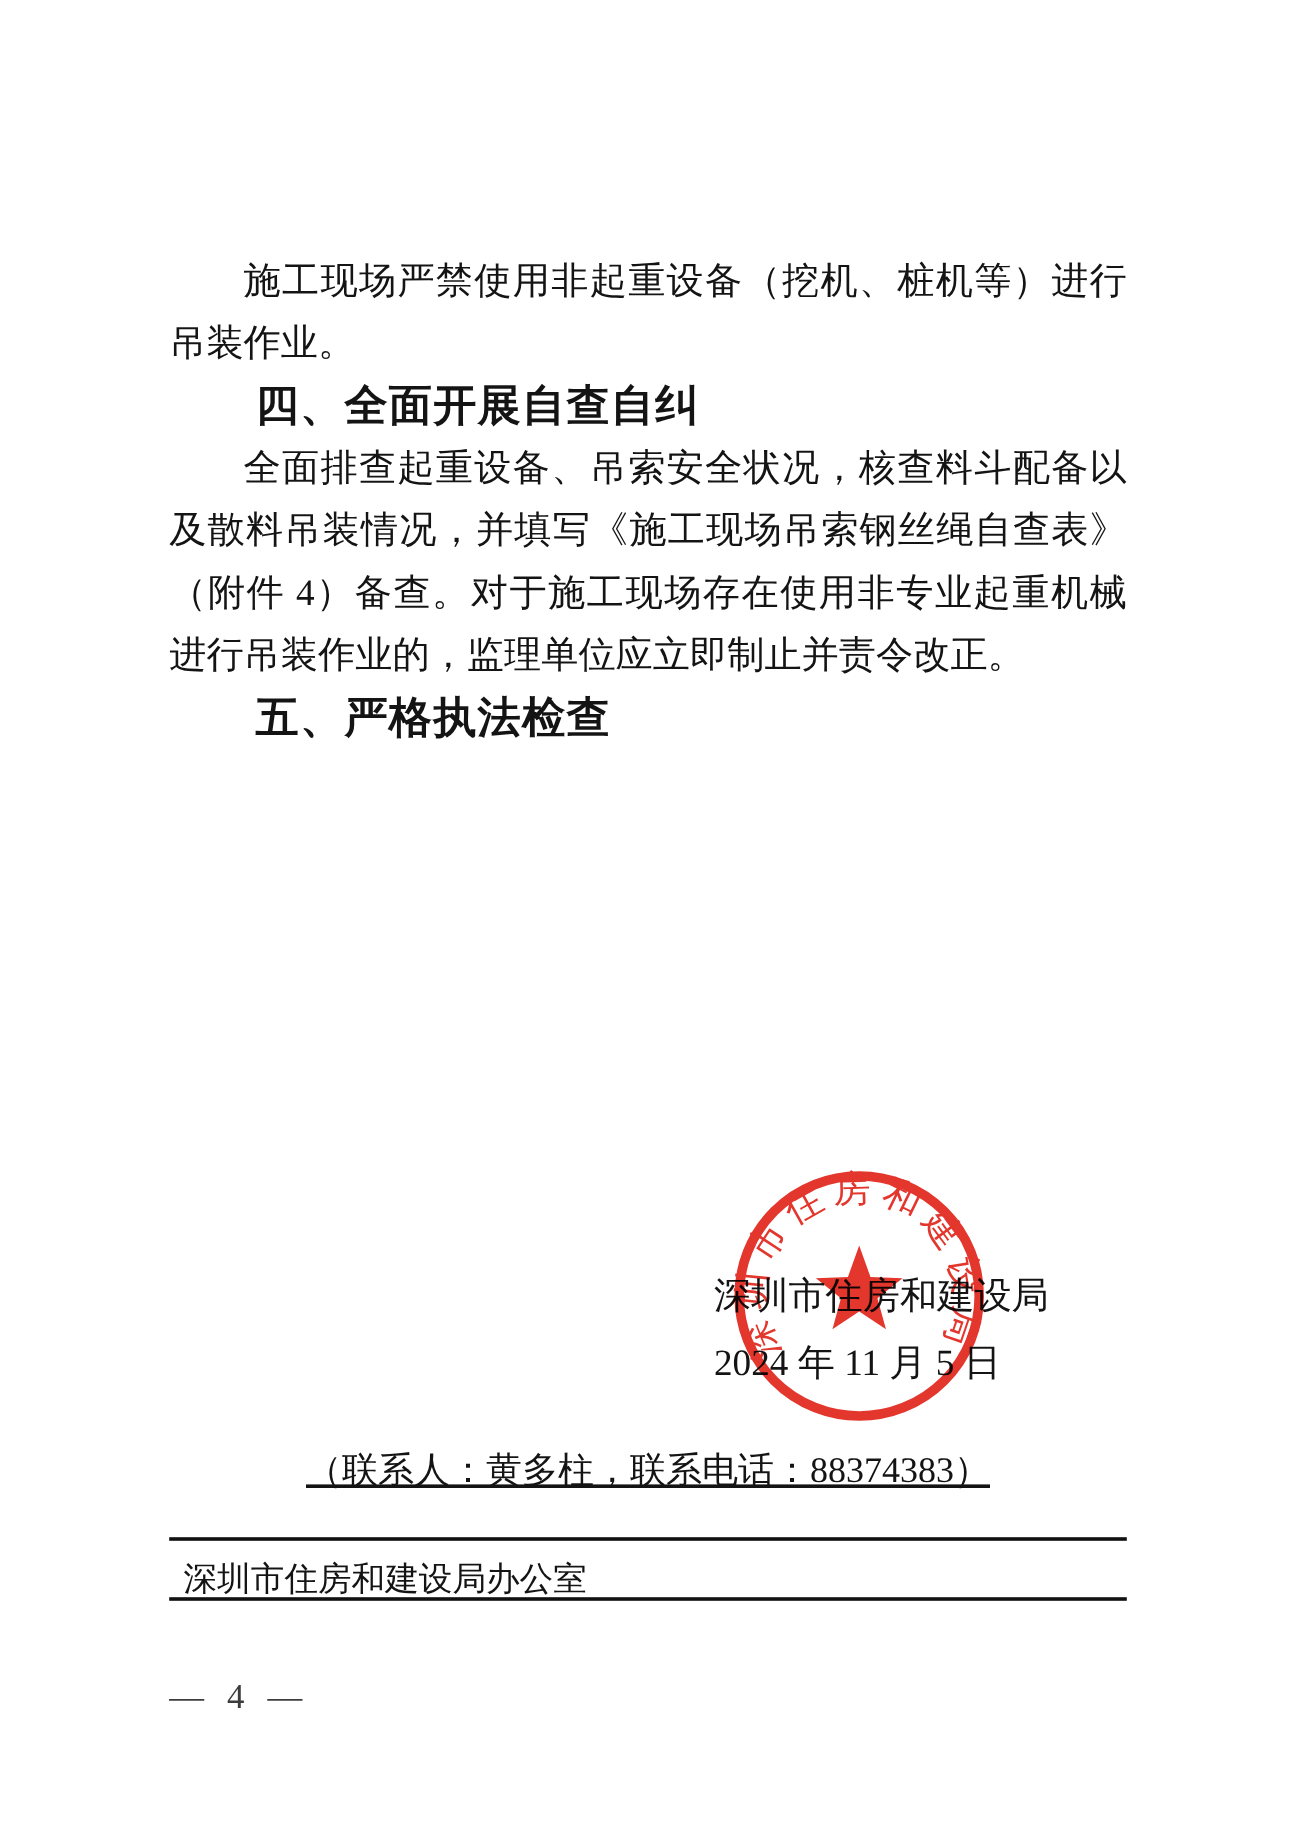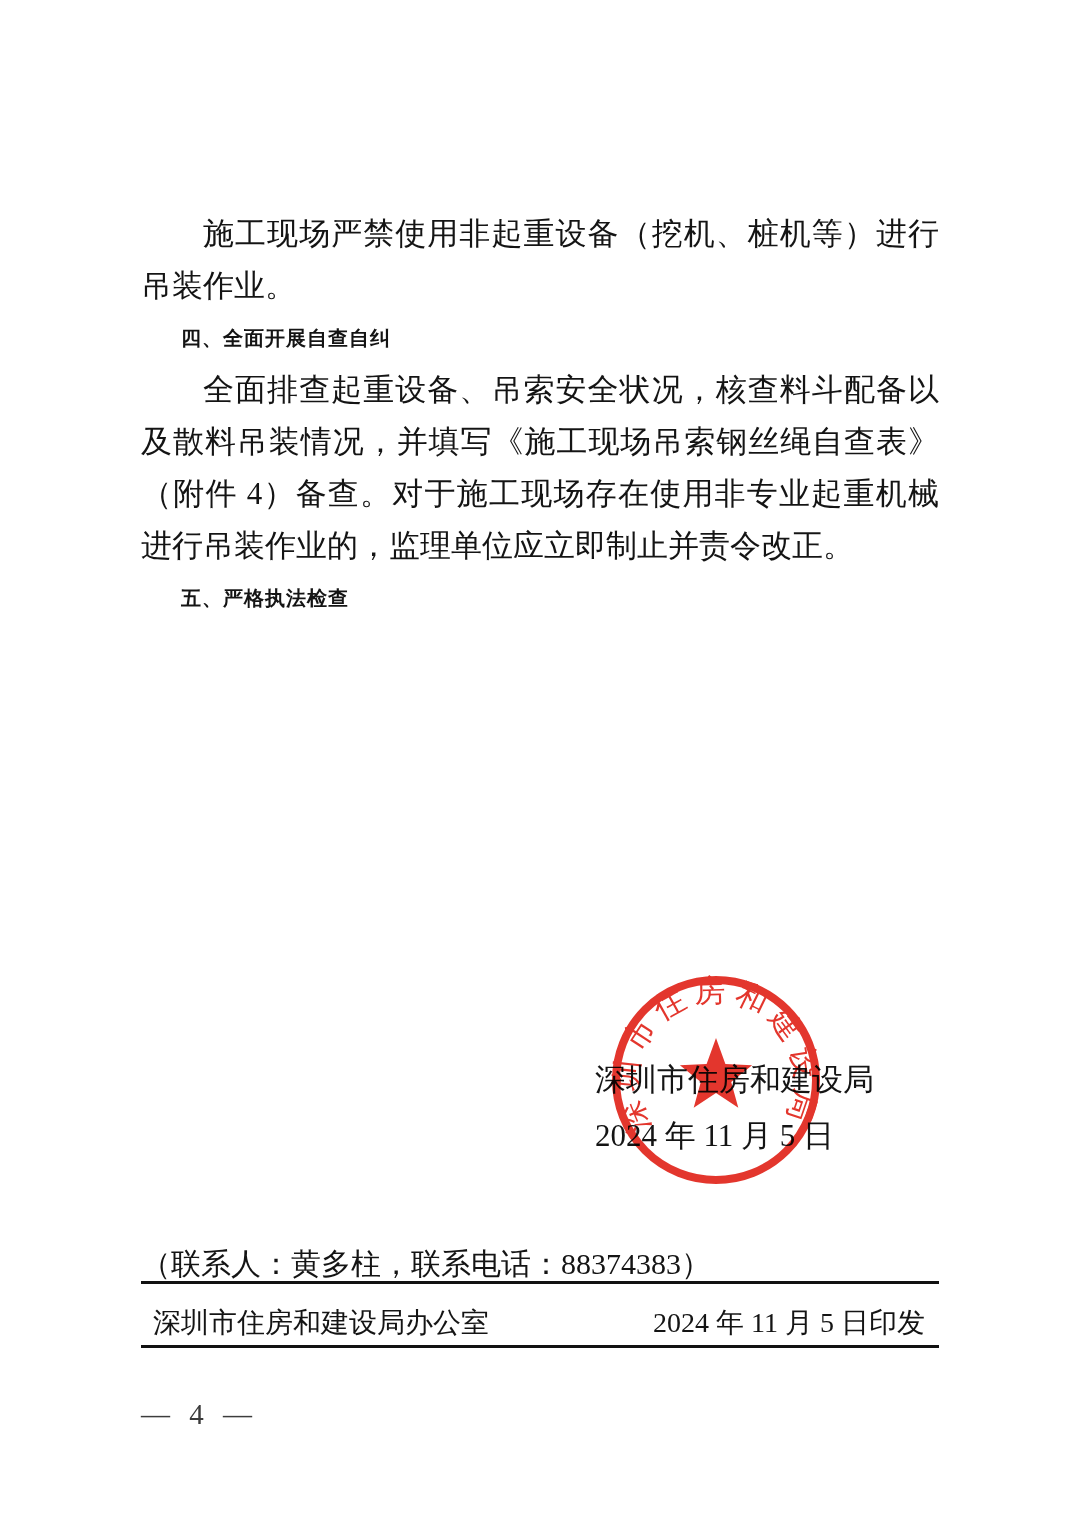--- a/index.html
+++ b/index.html
@@ -15,21 +15,21 @@
   .body-text{
     position:absolute;
     left:141px;top:180px;width:798px;
     font-size:31px;line-height:52px;
     text-align:justify;
     margin-top:28px;
   }
   .body-text p{margin:0;text-indent:2em;}
   .body-text h2{
     margin:0;text-indent:2em;
-    font-size:20px;line-height:52px;
+    font-size:36px;line-height:52px;
     font-weight:bold;
     font-family:"Liberation Sans","DejaVu Sans",sans-serif;
     letter-spacing:1px;
   }
   .signature-block{
     position:absolute;
     left:595px;top:1052px;
     font-size:31px;line-height:56px;
     white-space:nowrap;
   }
@@ -42,28 +42,29 @@
     pointer-events:none;
   }
   .stamp svg{width:100%;height:100%;}
   .stamp text{
     font-family:"Liberation Serif","DejaVu Serif",serif;
     font-size:31px;
     letter-spacing:7px;
   }
   .contact-line{
     position:absolute;
-    left:141px;top:1244px;width:798px;
+    left:141px;top:1206px;width:798px;
     font-size:30px;line-height:40px;
-    text-align:left;
+    text-align:center;
     white-space:nowrap;
+    text-decoration:underline;
   }
   .footer-bar{
     position:absolute;
-    left:141px;top:1281px;width:798px;height:67px;
+    left:141px;top:1281px;width:798px;height:53px;
     border-top:3px solid #111;
     border-bottom:3px solid #111;
     display:flex;align-items:center;justify-content:space-between;
     box-sizing:border-box;
     padding:16px 14px 0 12px;
     font-size:28px;
     text-align:center;
   }
   .page-number{
     position:absolute;
@@ -99,18 +100,17 @@
       <text fill="#e1251b">
         <textPath href="#seal-arc" startOffset="3">深圳市住房和建设局</textPath>
       </text>
     </svg>
   </div>
 
   <div class="contact-line">（联系人：黄多柱，联系电话：88374383）</div>
 
   <div class="footer-bar">
     <span>深圳市住房和建设局办公室</span>
-    <span>2024 年 11 月 5 日印发</span>
   </div>
 
   <div class="page-number">— 4 —</div>
 
 </div>
 
 </body></html>

